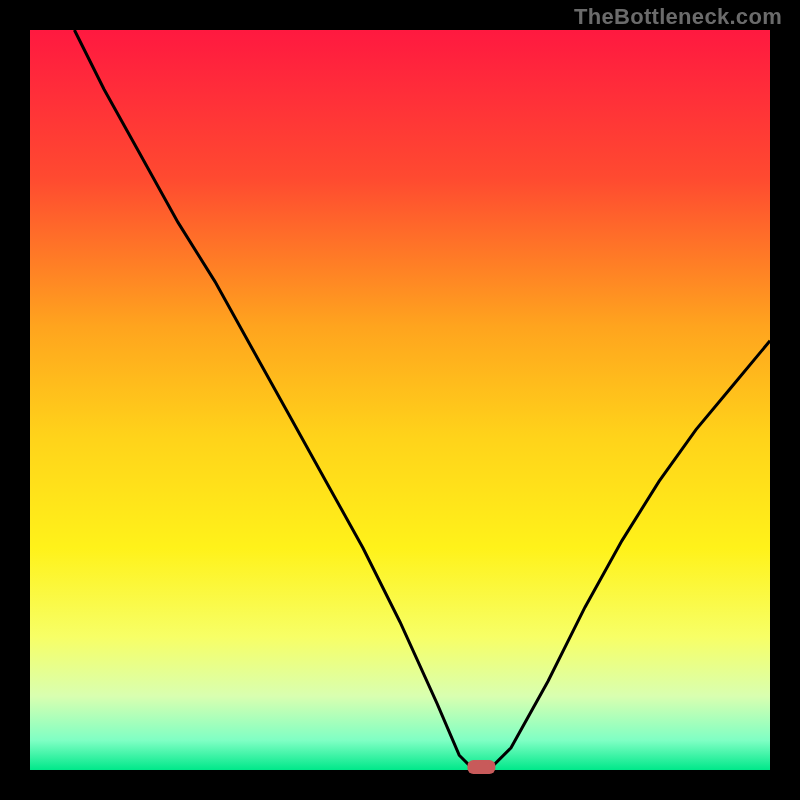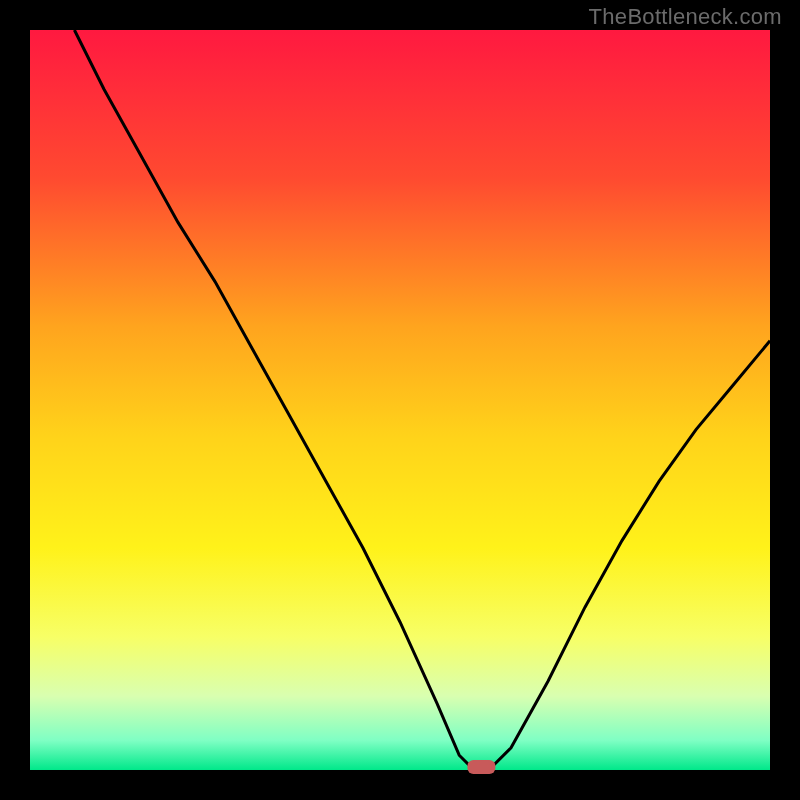--- a/index.html
+++ b/index.html
@@ -15,21 +15,21 @@
     width: 800px;
     height: 800px;
     background: #000;
   }
   .watermark {
     position: absolute;
     top: 4px;
     right: 18px;
     color: #6b6b6b;
     font-size: 22px;
-    font-weight: 400;
+    font-weight: 700;
     letter-spacing: 0.3px;
     z-index: 4;
   }
   svg {
     position: absolute;
     left: 0;
     top: 0;
   }
 </style>
 </head>

